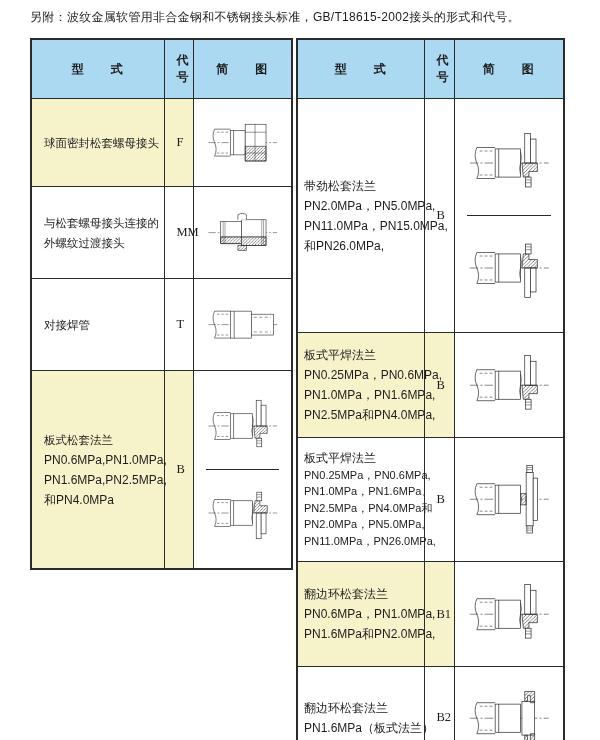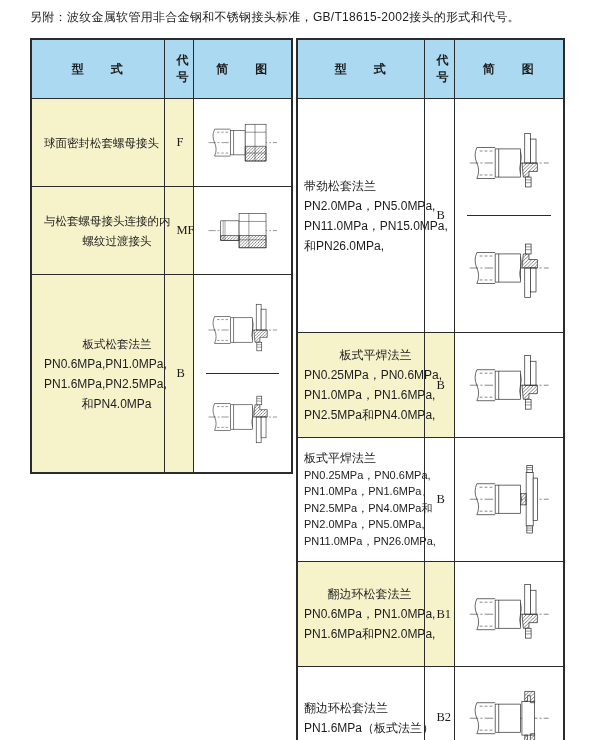--- a/index.html
+++ b/index.html
@@ -17,21 +17,21 @@
   }
   table.tbl.left{left:30px;width:261px;}
   table.tbl.right{left:296px;width:267px;}
   .tbl th,.tbl td{border:1.5px solid #2b2b2b;padding:12px;box-sizing:border-box;}
   .tbl th{
     background:#abd9f2;font-size:12px;font-weight:bold;text-align:center;
     height:30px;letter-spacing:1px;
   }
   .c-type{vertical-align:middle;padding:3px 2px 3px 8px;font-size:11.5px;}
   .right .c-type{padding-left:6px;font-size:12px;margin-left:13px;}
-  .hl{background:#f6f3cb;text-align:right;}
+  .hl{background:#f6f3cb;}
   .ln{white-space:nowrap;line-height:20px;}
   .ln.pn{font-family:Liberation Sans, sans-serif;font-size:12px;}
   .dense .ln{line-height:16.5px;}
   .dense .ln.pn{font-size:11px;}
   .c-code{
     text-align:center;vertical-align:middle;
     font-family:"Liberation Serif", serif;font-size:12.5px;
   }
   .c-diag{padding:0;background:#ffffff;vertical-align:middle;}
   .c-diag svg.diag{display:block;width:100%;height:100%;}
@@ -181,29 +181,40 @@
     <td class="c-type hl">
       <div class="ln cn">球面密封松套螺母接头</div>
     </td>
     <td class="c-code hl">F</td>
     <td class="c-diag">
       <svg class="diag" viewBox="0 0 120 100" preserveAspectRatio="xMidYMid meet">
             <use href="#sym-f"></use>
           </svg>
     </td>
   </tr>
-  <tr style="height:88px">
-    <td class="c-type hl">
-      <div class="ln cn">与松套螺母接头连接的内</div>
-      <div class="ln cn">螺纹过渡接头</div>
-    </td>
-    <td class="c-code hl">MF</td>
-    <td class="c-diag">
-      <svg class="diag" viewBox="0 0 120 100" preserveAspectRatio="xMidYMid meet">
-            <use href="#sym-mf"></use>
+  <tr style="height:92px">
+    <td class="c-type">
+      <div class="ln cn">与松套螺母接头连接的</div>
+      <div class="ln cn">外螺纹过渡接头</div>
+    </td>
+    <td class="c-code">MM</td>
+    <td class="c-diag">
+      <svg class="diag" viewBox="0 0 120 100" preserveAspectRatio="xMidYMid meet">
+            <use href="#sym-mm"></use>
+          </svg>
+    </td>
+  </tr>
+  <tr style="height:92px">
+    <td class="c-type">
+      <div class="ln cn">对接焊管</div>
+    </td>
+    <td class="c-code">T</td>
+    <td class="c-diag">
+      <svg class="diag" viewBox="0 0 120 100" preserveAspectRatio="xMidYMid meet">
+            <use href="#sym-t"></use>
           </svg>
     </td>
   </tr>
   <tr style="height:144px">
     <td class="c-type hl">
       <div class="ln cn">板式松套法兰</div>
       <div class="ln pn">PN0.6MPa,PN1.0MPa,</div>
       <div class="ln pn">PN1.6MPa,PN2.5MPa,</div>
       <div class="ln pn">和PN4.0MPa</div>
     </td>

